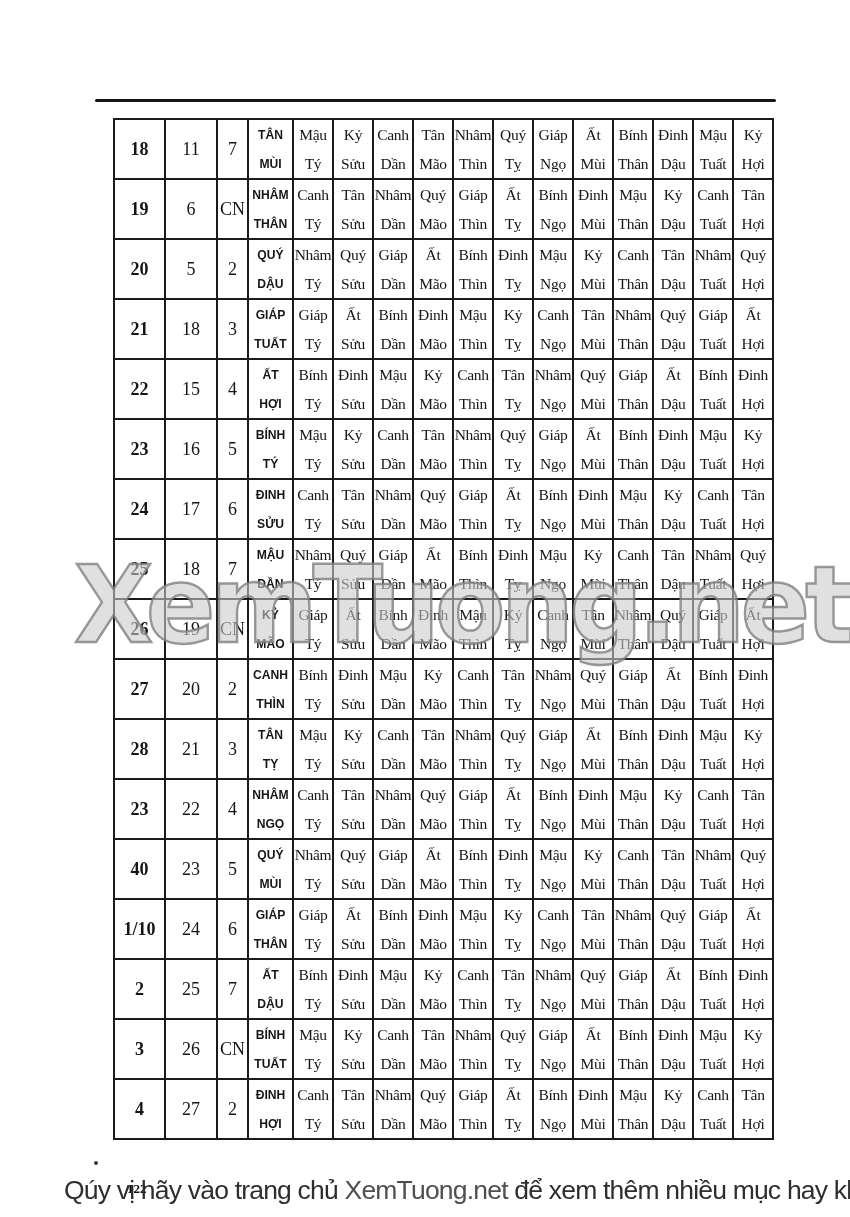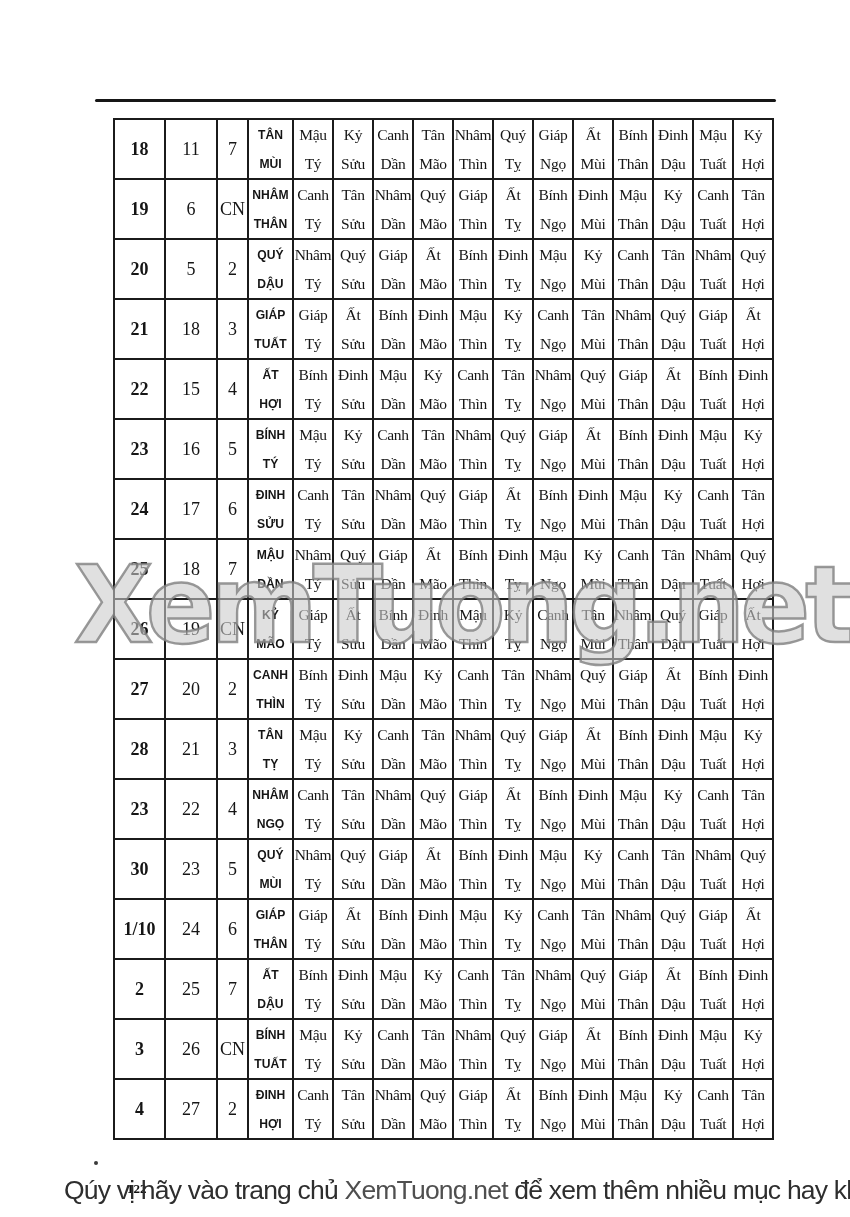--- a/index.html
+++ b/index.html
@@ -839,21 +839,21 @@
             <div class="l1">Canh</div>
             <div class="l2">Tuất</div>
           </td>
           <td class="hour">
             <div class="l1">Tân</div>
             <div class="l2">Hợi</div>
           </td>
         </tr>
         <tr>
           <td class="d1">
-            <div class="l1">30</div>
+            <div class="l1">40</div>
           </td>
           <td class="d2">
             <div class="l1">23</div>
           </td>
           <td class="wd">
             <div class="l1">5</div>
           </td>
           <td class="day">
             <div class="l1">QUÝ</div>
             <div class="l2">MÙI</div>

